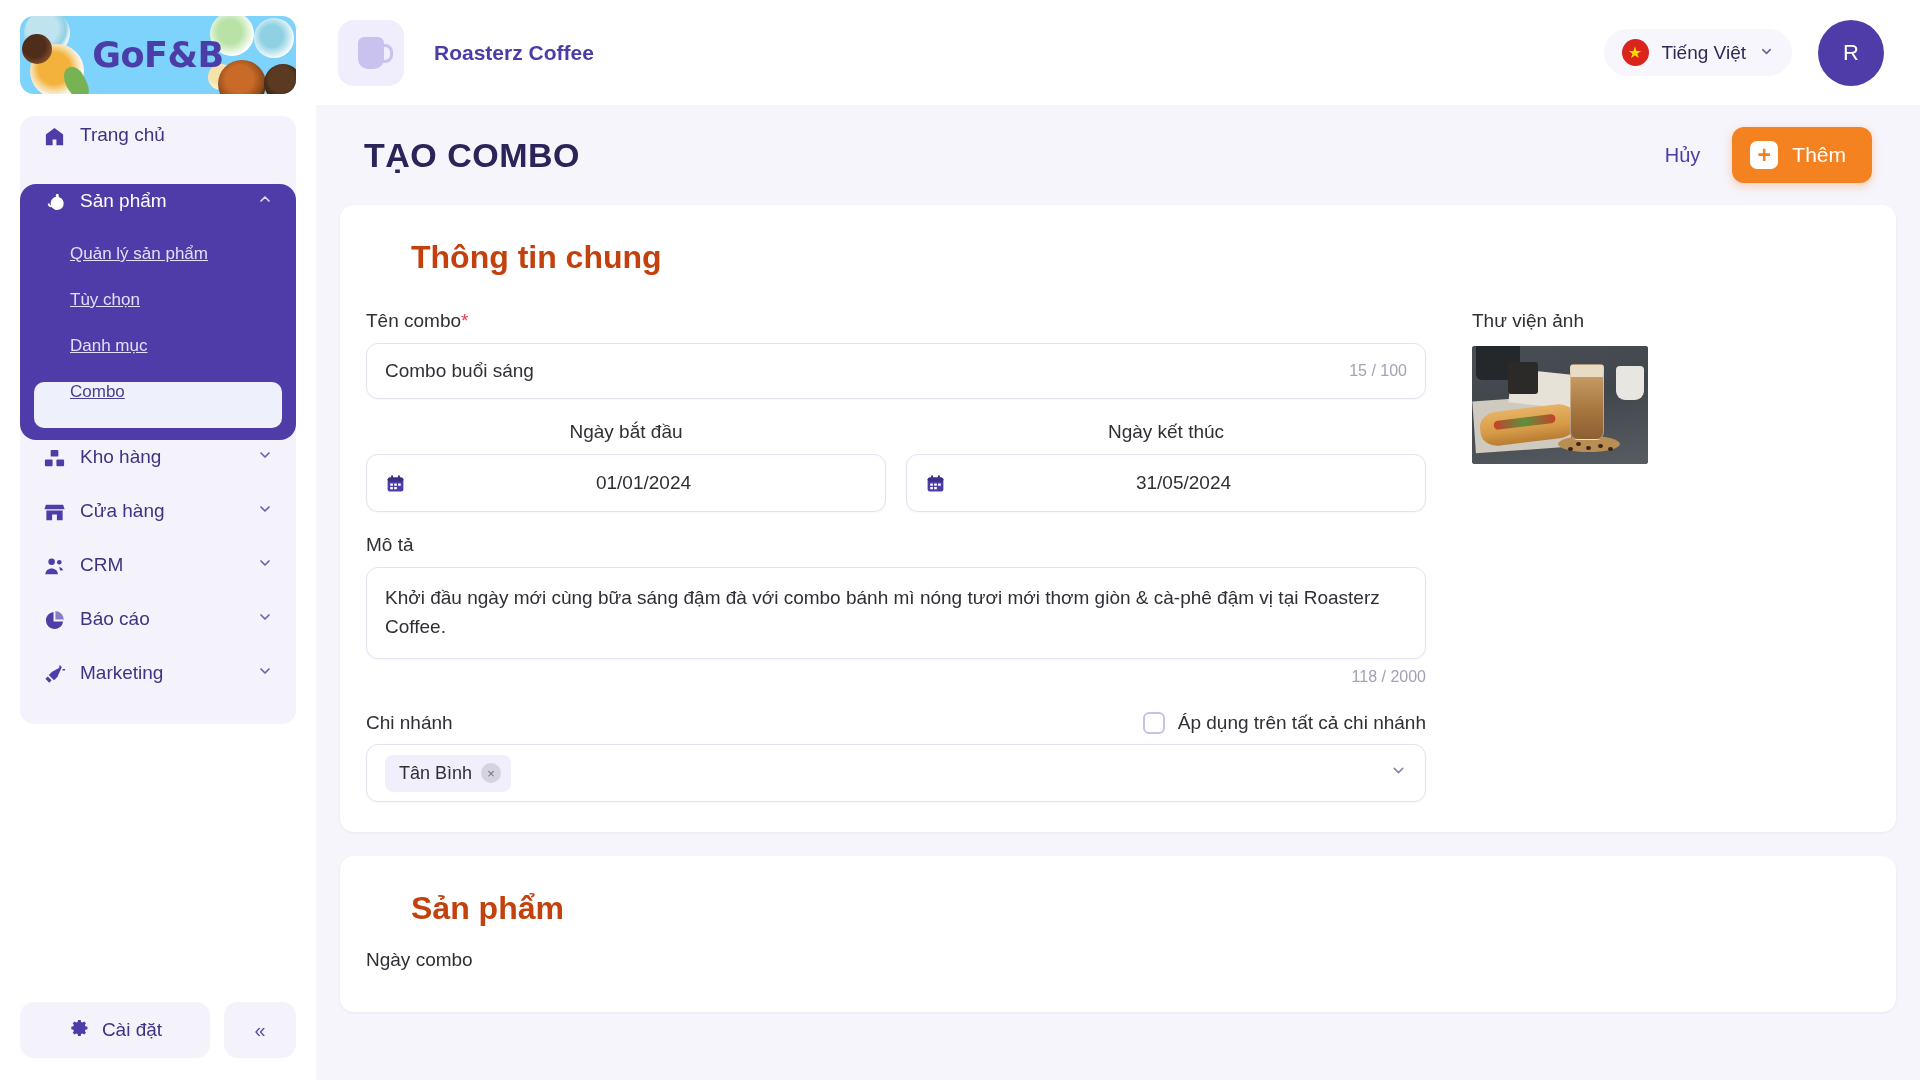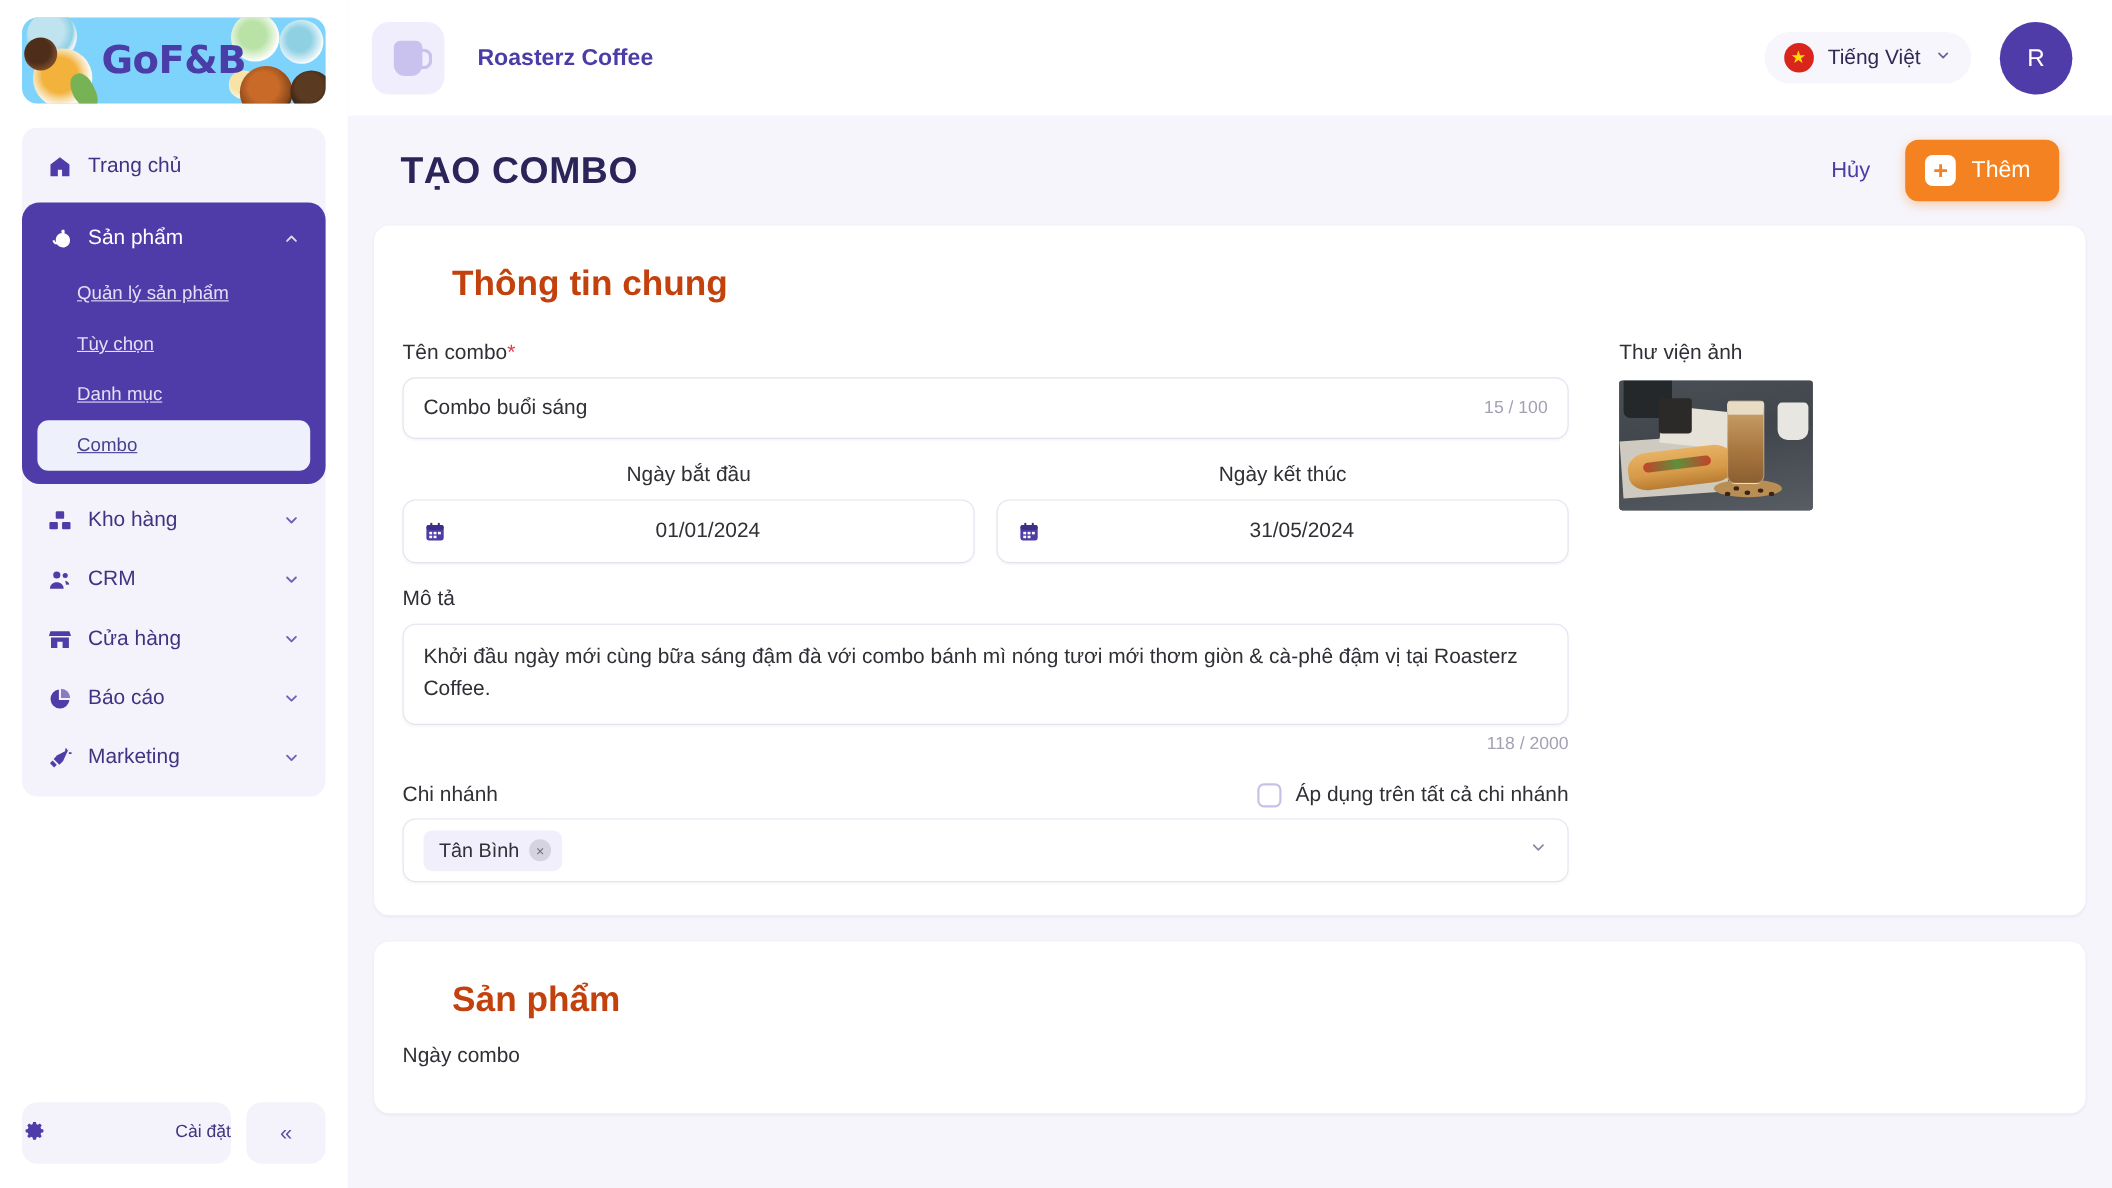--- a/index.html
+++ b/index.html
@@ -65,21 +65,21 @@
     overflow: hidden;
   }
   .nav-block {
     background: #f4f3fb;
     border-radius: 14px;
     padding: 8px 0;
   }
   .nav-item {
     height: 54px;
     display: flex;
-    align-items: center;
+    align-items: flex-start;
     gap: 14px;
     padding: 0 22px;
     border-radius: 12px;
     cursor: pointer;
     color: #3f3483;
     font-size: 19px;
   }
   .nav-item .ico { width: 24px; height: 24px; display: flex; align-items: center; justify-content: center; flex: 0 0 24px; }
   .nav-item .lbl { flex: 1; white-space: nowrap; }
   .nav-item .chev { width: 18px; height: 18px; display: flex; align-items: center; justify-content: center; opacity: .8; }
@@ -113,24 +113,24 @@
     gap: 14px;
     align-items: center;
   }
   .settings-btn {
     flex: 1;
     height: 56px;
     background: #f4f3fb;
     border-radius: 14px;
     display: flex;
     align-items: center;
-    justify-content: space-between;
+    justify-content: center;
     gap: 12px;
     color: #3f3483;
-    font-size: 16px;
+    font-size: 19px;
     cursor: pointer;
   }
   .collapse-btn {
     width: 72px; height: 56px;
     background: #f4f3fb;
     border-radius: 14px;
     display: flex; align-items: center; justify-content: center;
     color: #5a4fa0;
     font-size: 20px;
     cursor: pointer;
@@ -447,42 +447,42 @@
           <span class="chev">
             <svg width="16" height="16" viewBox="0 0 24 24" fill="none" stroke="#4f3ca8" stroke-width="2.6" stroke-linecap="round" stroke-linejoin="round">
                 <polyline points="6 9 12 15 18 9"></polyline>
               </svg>
           </span>
         </div>
 
         <div class="nav-item">
           <span class="ico">
             <svg width="23" height="23" viewBox="0 0 24 24" fill="#4f3ca8">
+                <path d="M3 4h18l1.5 4.5H1.5z"></path>
+                <path d="M3.5 10h17v10h-6v-6h-5v6h-6z"></path>
+              </svg>
+          </span>
+          <span class="lbl">Cửa hàng</span>
+          <span class="chev">
+            <svg width="16" height="16" viewBox="0 0 24 24" fill="none" stroke="#4f3ca8" stroke-width="2.6" stroke-linecap="round" stroke-linejoin="round">
+                <polyline points="6 9 12 15 18 9"></polyline>
+              </svg>
+          </span>
+        </div>
+
+        <div class="nav-item">
+          <span class="ico">
+            <svg width="23" height="23" viewBox="0 0 24 24" fill="#4f3ca8">
                 <circle cx="9" cy="7" r="3.4"></circle>
                 <path d="M2.5 20c0-3.6 2.9-6 6.5-6s6.5 2.4 6.5 6z"></path>
                 <circle cx="17" cy="7.5" r="2.4"></circle>
                 <path d="M17 12.4c2 .3 3.6 1.7 4 3.6l-3.2.3z"></path>
               </svg>
           </span>
           <span class="lbl">CRM</span>
-          <span class="chev">
-            <svg width="16" height="16" viewBox="0 0 24 24" fill="none" stroke="#4f3ca8" stroke-width="2.6" stroke-linecap="round" stroke-linejoin="round">
-                <polyline points="6 9 12 15 18 9"></polyline>
-              </svg>
-          </span>
-        </div>
-
-        <div class="nav-item">
-          <span class="ico">
-            <svg width="23" height="23" viewBox="0 0 24 24" fill="#4f3ca8">
-                <path d="M3 4h18l1.5 4.5H1.5z"></path>
-                <path d="M3.5 10h17v10h-6v-6h-5v6h-6z"></path>
-              </svg>
-          </span>
-          <span class="lbl">Cửa hàng</span>
           <span class="chev">
             <svg width="16" height="16" viewBox="0 0 24 24" fill="none" stroke="#4f3ca8" stroke-width="2.6" stroke-linecap="round" stroke-linejoin="round">
                 <polyline points="6 9 12 15 18 9"></polyline>
               </svg>
           </span>
         </div>
 
         <div class="nav-item">
           <span class="ico">
             <svg width="23" height="23" viewBox="0 0 24 24" fill="#4f3ca8">

